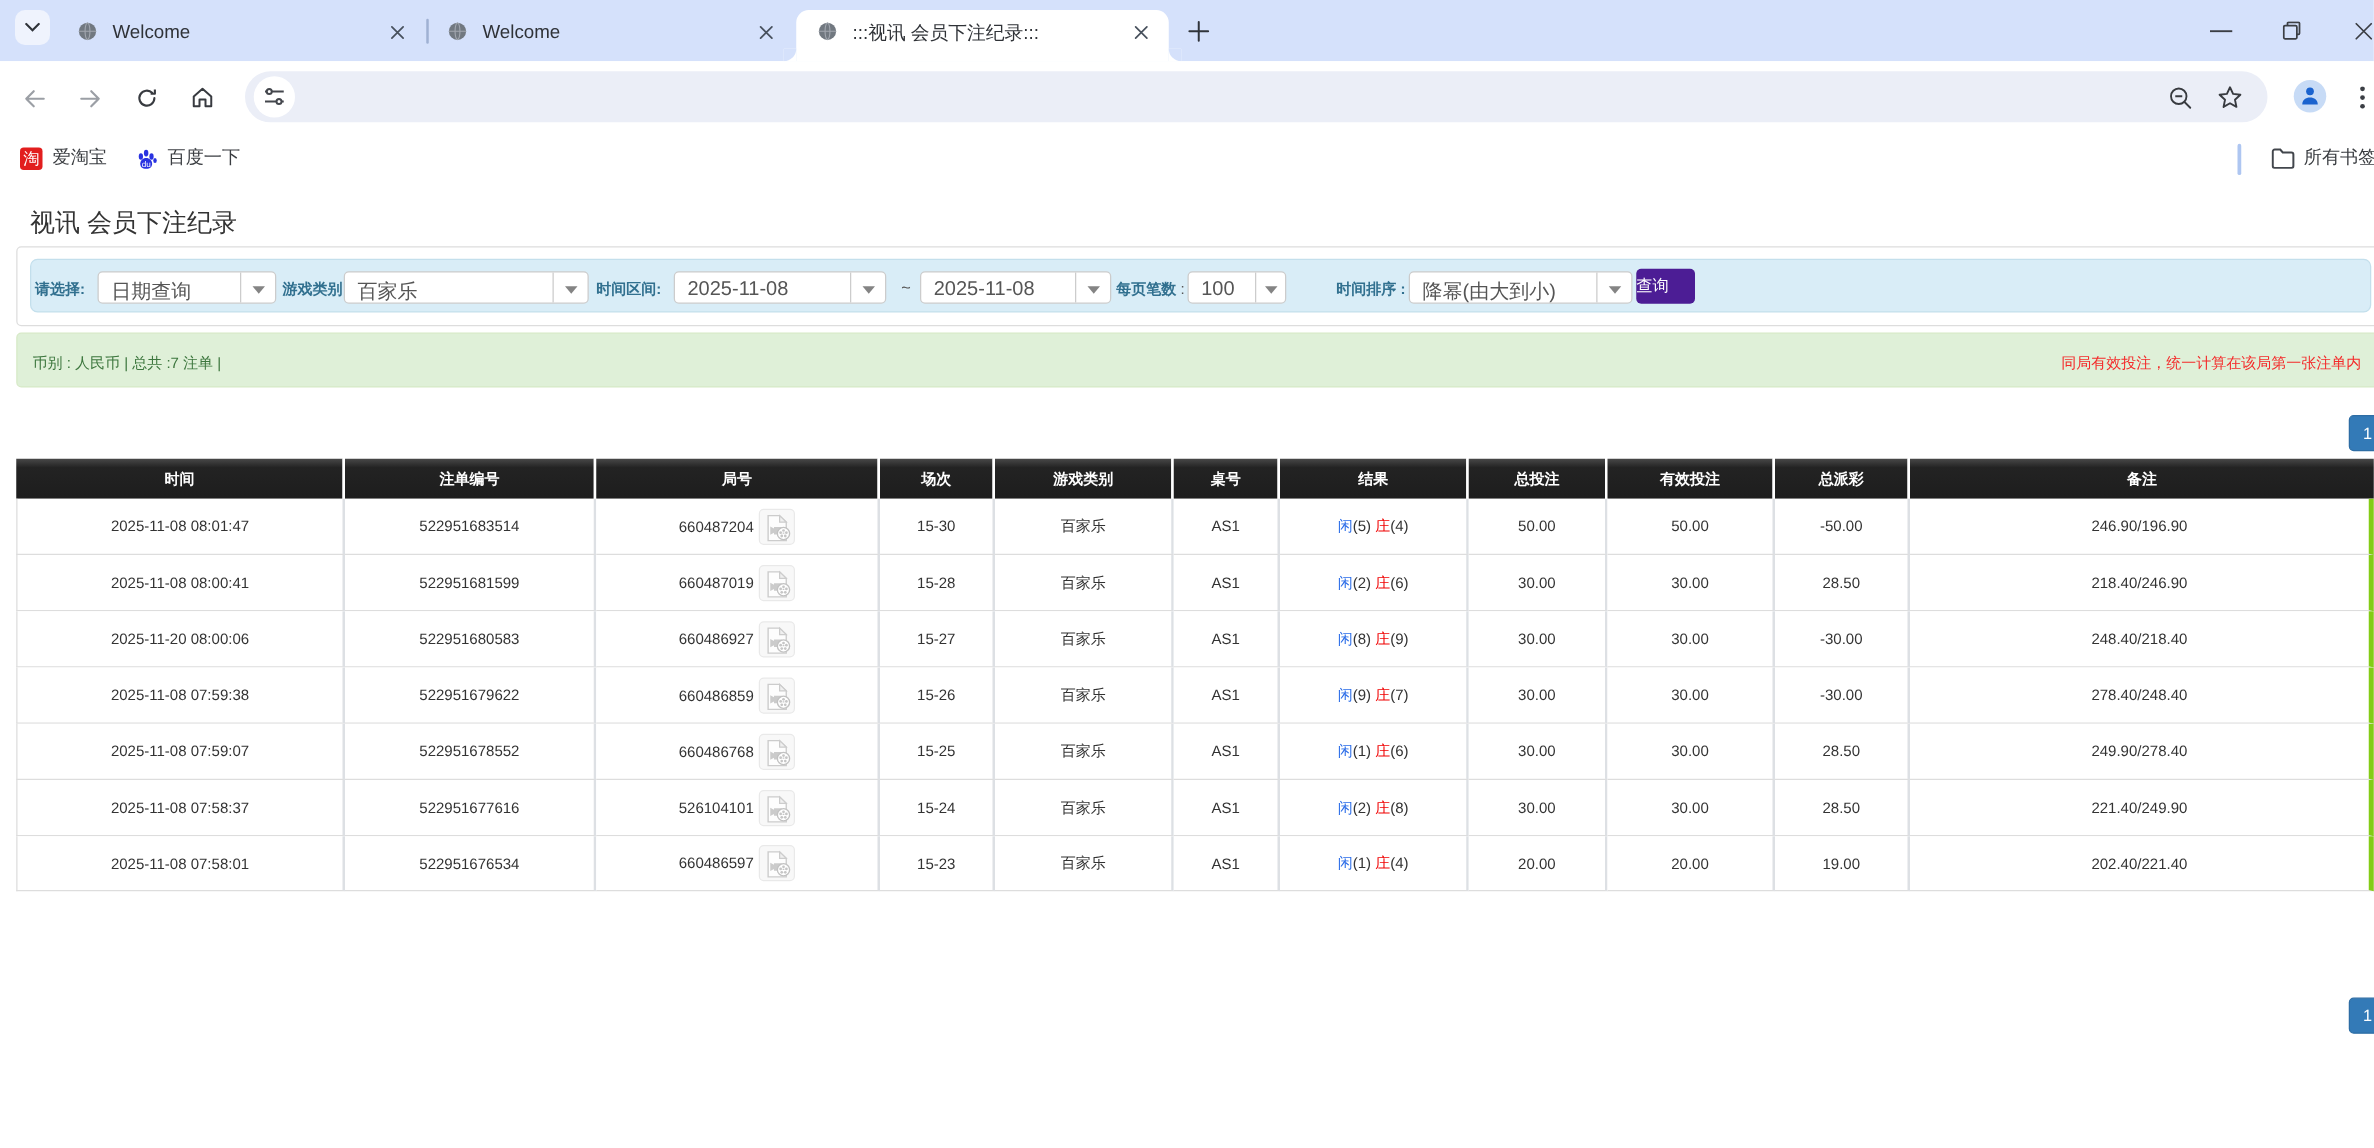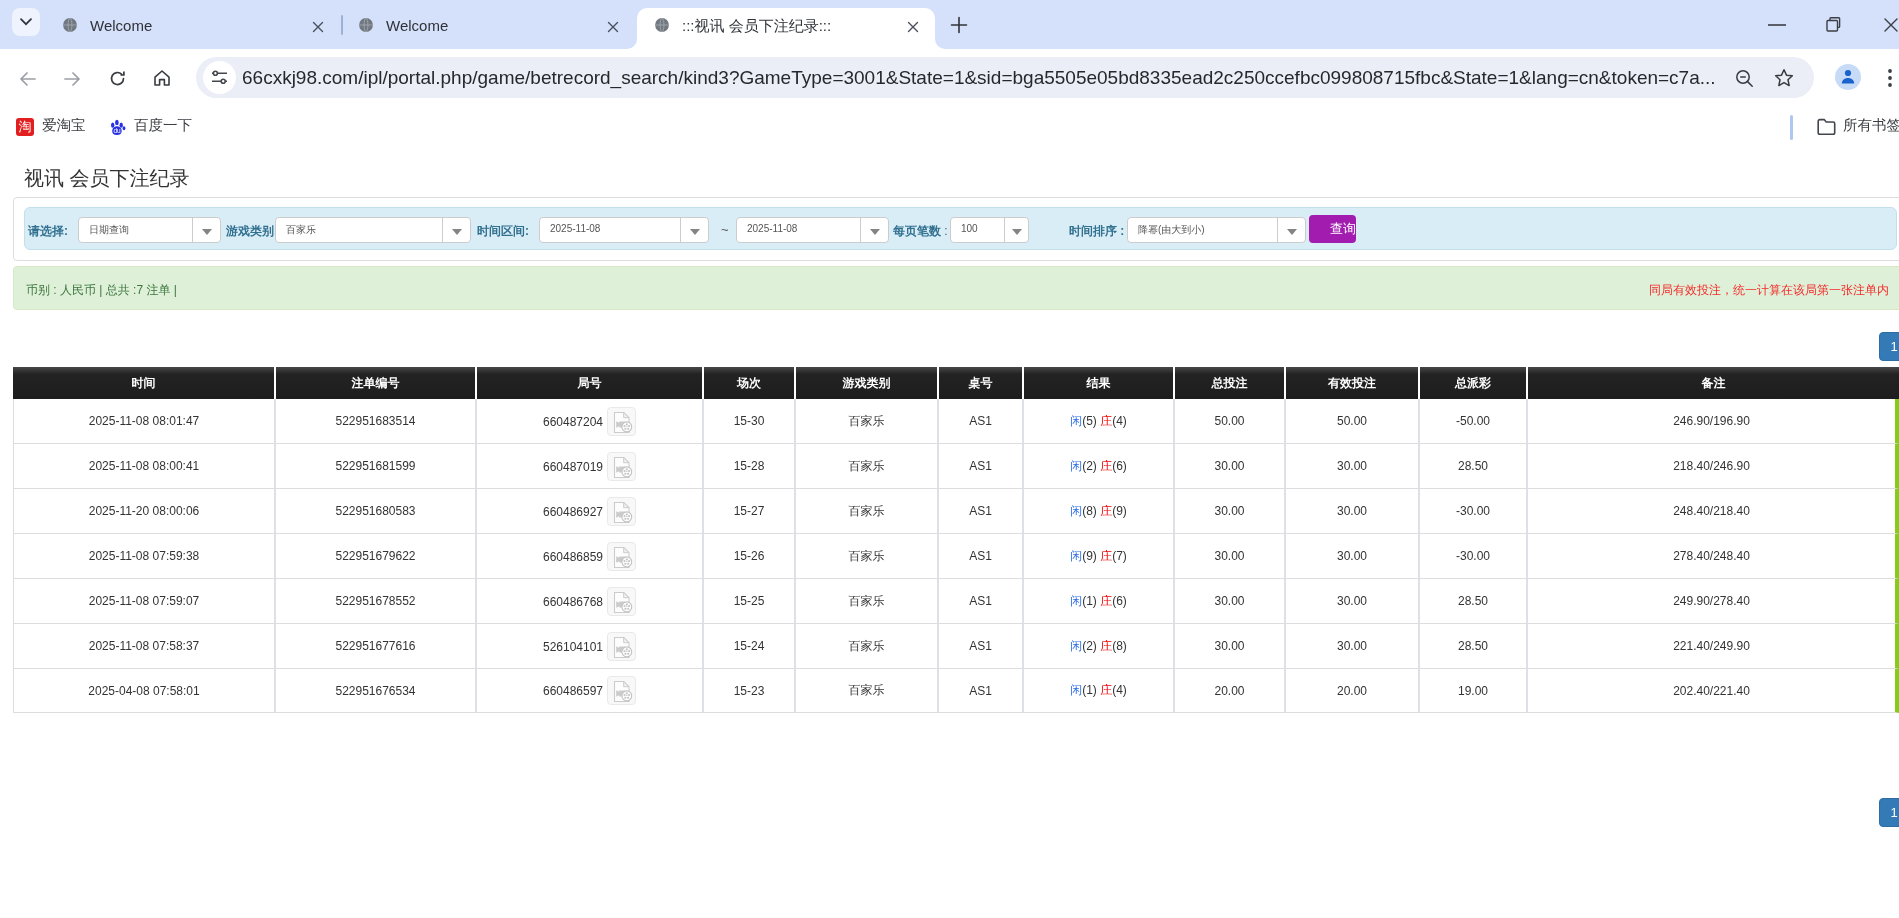--- a/index.html
+++ b/index.html
@@ -10,25 +10,25 @@
 #activetab{position:absolute;left:637px;top:8px;width:298px;height:41px;background:#fff;border-radius:10px 10px 0 0}
 #toolbar{position:absolute;left:0;top:49px;width:1899px;height:49px;background:#fff}
 #pill{position:absolute;left:196px;top:8px;width:1618px;height:41px;border-radius:21px;background:#ebeef7}
 #urltxt{position:absolute;left:46px;top:10px;font-size:19px;color:#26282c;white-space:nowrap;width:1490px;overflow:hidden}
 #bookmarks{position:absolute;left:0;top:98px;width:1899px;height:50px;background:#fff}
 .bmtxt{font-size:14.5px;color:#3a3d41;position:absolute;top:18px;white-space:nowrap}
 #ptitle{position:absolute;left:24px;top:165px;font-size:20px;color:#333}
 #panel{position:absolute;left:13px;top:197px;width:1897px;height:64px;background:#fff;border:1px solid #ddd;border-radius:4px}
 #fbar{position:absolute;left:24px;top:207px;width:1873px;height:43px;background:#d9edf7;border:1px solid #c3dfec;border-radius:6px}
 .flab{position:absolute;top:15px;font-size:12px;font-weight:bold;color:#31708f;white-space:nowrap}
-.sel{position:absolute;top:9px;height:26px;background:#fff;border:1px solid #ccc;border-radius:4px;font-size:10px;color:#555}
+.sel{position:absolute;top:9px;height:26px;background:#fff;border:1px solid #ccc;border-radius:4px;font-size:16px;color:#555}
 .sel .t{position:absolute;left:10px;top:5px;white-space:nowrap}
 .sel .a{position:absolute;right:0;top:0;bottom:0;width:28px;border-left:1px solid #ccc}
 .sel .a:after{content:"";position:absolute;left:50%;margin-left:-5px;top:11px;border:5px solid transparent;border-top:6px solid #848484}
-#qbtn{position:absolute;left:1284px;top:7px;width:47px;height:28px;background:#a21caf;border-radius:4px;color:#fff;font-size:13px;text-align:right;line-height:28px}
+#qbtn{position:absolute;left:1284px;top:7px;width:47px;height:28px;background:#4c1d95;border-radius:4px;color:#fff;font-size:13px;text-align:left;line-height:28px}
 #gbar{position:absolute;left:13px;top:266px;width:1890px;height:44px;background:#dff0d8;border:1px solid #d6e9c6;border-radius:4px;font-size:12px;color:#3c763d}
 #gbar .l{position:absolute;left:12px;top:15px}
 #gbar .r{position:absolute;right:13px;top:15px;color:#f42a2a}
 .pag{position:absolute;left:1879px;width:30px;height:29px;background:#337ab7;border:1px solid #2e6da4;border-radius:4px;color:#fff;font-size:13px;text-align:center;line-height:27px}
 #btable{position:absolute;left:13px;top:367px;width:1886px;border-collapse:separate;border-spacing:0;table-layout:fixed;font-size:12px}
 #btable th{background:linear-gradient(180deg,#484848 0,#232323 22%,#1d1d1d 100%);color:#fff;font-weight:bold;height:32px;border-right:2px solid #fff;font-size:12px}
 #btable th:last-child{border-right:none}
 #btable td{background:#fff;color:#333;text-align:center;border-right:2px solid #dde0e4;border-bottom:1px solid #ddd;padding:0}
 #btable td:last-child{border-right:4px solid #84cc16}
 #btable tr.d td:first-child{border-left:1px solid #ddd}
@@ -113,21 +113,20 @@
     </svg>
     <div id="pill">
       <div class="abs" style="left:7px;top:4px;width:33px;height:33px;background:#fff;border-radius:50%"></div>
       <svg class="abs" style="left:15px;top:12px" width="17" height="17" viewBox="0 0 17 17">
         <g stroke="#44474d" stroke-width="1.6" fill="none">
           <path d="M6.5 4.2h9.5M1 4.2h1.7M1 12.2h9.5M14.4 12.2h1.6"></path>
         </g>
         <circle cx="4.4" cy="4.2" r="2" fill="#fff" stroke="#44474d" stroke-width="1.6"></circle>
         <circle cx="12.2" cy="12.2" r="2" fill="#fff" stroke="#44474d" stroke-width="1.6"></circle>
       </svg>
-      <div id="urltxt">66cxkj98.com/ipl/portal.php/game/betrecord_search/kind3?GameType=3001&amp;State=1&amp;sid=bga5505e05bd8335ead2c250ccefbc099808715fbc&amp;State=1&amp;lang=cn&amp;token=c7a...</div>
       <svg class="abs" style="left:1539px;top:12px" width="19" height="19" viewBox="0 0 19 19">
         <g fill="none" stroke="#383b40" stroke-width="1.5">
           <circle cx="8" cy="8" r="6.2"></circle>
           <path d="M12.6 12.6l4.6 4.6" stroke-linecap="round"></path>
           <path d="M5.2 8h5.6"></path>
         </g>
       </svg>
       <svg class="abs" style="left:1578px;top:11px" width="20" height="20" viewBox="0 0 20 20">
         <path d="M10 1.8l2.47 5.34 5.85 0.66-4.34 3.97 1.17 5.77L10 14.6l-5.15 2.94 1.17-5.77-4.34-3.97 5.85-0.66z" fill="none" stroke="#383b40" stroke-width="1.5" stroke-linejoin="round"></path>
       </svg>
@@ -371,21 +370,21 @@
         <td>15-24</td>
         <td>百家乐</td>
         <td>AS1</td>
         <td><span class="bl">闲</span>(2) <span class="rd">庄</span>(8)</td>
         <td class="bl">30.00</td>
         <td>30.00</td>
         <td class="">28.50</td>
         <td>221.40/249.90</td>
       </tr>
       <tr class="d" style="height:44px">
-        <td>2025-04-08 07:58:01</td>
+        <td>2025-11-08 07:58:01</td>
         <td>522951676534</td>
         <td><span style="vertical-align:middle">660486597</span><span class="vbtn"><svg width="23" height="23" viewBox="0 0 23 23" style="display:block;margin:3px 0 0 3px">
               <path d="M3.5 1.5h9.2l5.3 5.2v14.8H3.5z" fill="#fdfdfd" stroke="#ccc" stroke-width="1.1"></path>
               <path d="M12.7 1.5v5.2h5.3z" fill="#f0f0f0" stroke="#ccc" stroke-width="1"></path>
               <path d="M5.2 10.2l3 1.6v-1.3h6.2v6h-6.2v-1.3l-3 1.6z" fill="#cbcbcb"></path>
               <circle cx="15.8" cy="15.8" r="4.9" fill="#fff" stroke="#c2c2c2" stroke-width="1.1"></circle>
               <circle cx="15.8" cy="13.4" r="1.1" fill="#c6c6c6"></circle>
               <circle cx="13.5" cy="15.1" r="1.1" fill="#c6c6c6"></circle>
               <circle cx="14.4" cy="17.8" r="1.1" fill="#c6c6c6"></circle>
               <circle cx="17.2" cy="17.8" r="1.1" fill="#c6c6c6"></circle>

